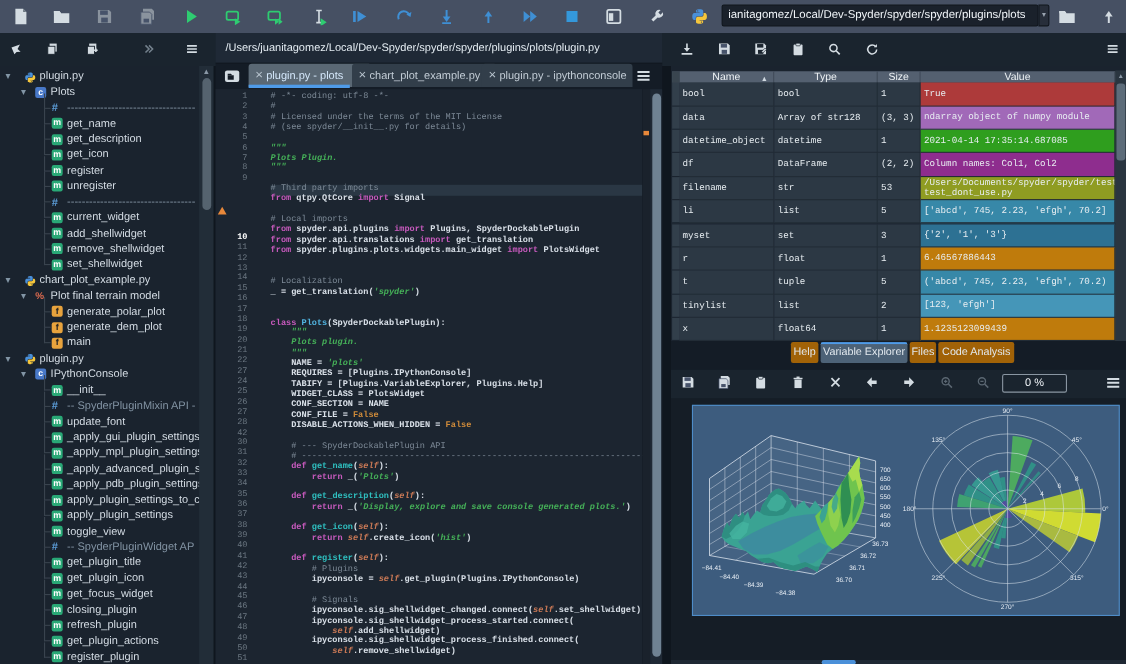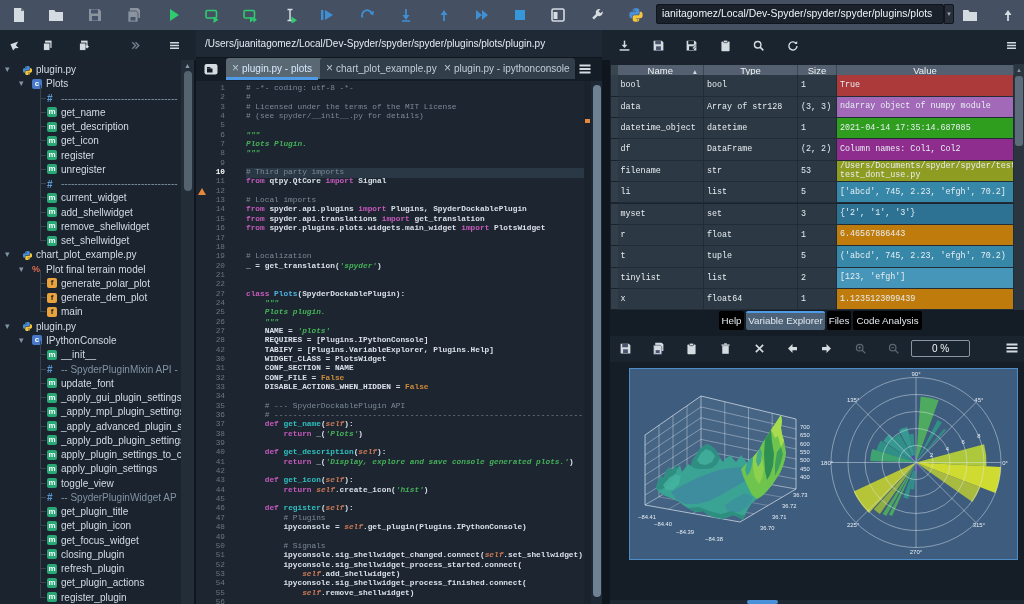--- a/index.html
+++ b/index.html
@@ -35,21 +35,21 @@
   line-height:21px; background:#323e4a; white-space:nowrap; overflow:hidden; }
 .tab .x { color:#bac6d0; font-size:12px; padding:0 3px 0 6px; }
 .tab.active { background:#5a6874; color:#d5e8fb; }
 .underline { position:absolute; left:226px; top:77px; width:92px; height:2.5px; background:#4f9be8; }
 #editor { position:absolute; left:196px; top:81px; width:388px; height:523px; background:#1c2530; overflow:hidden; }
 #lmargin { position:absolute; left:196px; top:81px; width:10px; height:523px; background:#171f29; }
 #gutter { position:absolute; left:206px; top:3px; width:22px; }
 #gutter { left:10px; }
 .ln { height:9.35px; font-family:"Liberation Mono", monospace; font-size:7.8px; color:#6a7680;
   text-align:right; width:19px; }
-.ln.cur { color:#fff; font-weight:bold; }
+.ln.cur { color:#fff; font-weight:bold;margin-top:44px; }
 #code { position:absolute; left:50px; top:3px; width:338px; }
 .cl { height:9.35px; font-family:"Liberation Mono", monospace; font-size:7.8px; color:#d9e0e8;
   font-weight:bold; white-space:pre; }
 .cl i { font-style:normal;text-align:center; }
 .cl .k { color:#c75abd; }
 .cl .c { color:#7d8a97; font-weight:normal; }
 .cl .s { color:#45b058; font-style:italic; }
 .cl .f { color:#2fc0c0; }
 .cl .C { color:#51b4e0; }
 .cl .sf { color:#ca7956; font-style:italic; }
@@ -67,21 +67,21 @@
   border-right:1px solid #3c4754; }
 .vsort { position:absolute; color:#cfd8e0; font-size:7.5px; }
 .vstub { position:absolute; background:#323f4b; border-bottom:1px solid #1a232e; }
 .vc { position:absolute; background:#2c3844; color:#e8eef2; font-family:"Liberation Mono", monospace;
   font-size:8.4px; line-height:10px; padding:5px 0 0 3px; white-space:nowrap; overflow:hidden;
   border-bottom:1px solid #222c36; border-right:1px solid #222c36; }
 .vval { line-height:9px; padding-top:0; display:flex; align-items:center; white-space:nowrap; }
 #vesb { position:absolute; left:1014px; top:64px; width:10px; height:246px; background:#2a3540; }
 #vesb .thumb { position:absolute; left:1px; top:12px; width:8px; height:70px; background:#5d6c7a; border-radius:3px; }
 
-.vetab { position:absolute; top:311px; height:19px; background:#000000; color:#e2e8ee; font-size:9.8px;
+.vetab { position:absolute; top:311px; height:19px; background:#a16207; color:#e2e8ee; font-size:9.8px;
   line-height:19px; text-align:center; border-radius:2px; white-space:nowrap; overflow:hidden; }
 .vetab.sel { background:#4d6277; border-top:2.5px solid #4f9be8; line-height:16px; }
 
 #plotspane { position:absolute; left:610px; top:336px; width:414px; height:268px; background:#151d26; }
 #plotsbar { position:absolute; left:610px; top:336px; width:414px; height:26px; background:#1a242e; }
 #pct { position:absolute; left:911px; top:340px; width:59px; height:17px; border:1px solid #8a96a2;
   border-radius:2px; color:#f0f4f8; font-size:10px; line-height:15px; text-align:center; background:#1a242e; }
 #figure { position:absolute; left:629px; top:368px; }
 .flab { fill:#e8eef5; font-size:6px; font-family:"Liberation Sans", sans-serif; }
 .flab2 { fill:#e8eef5; font-size:5.8px; font-family:"Liberation Sans", sans-serif; }

